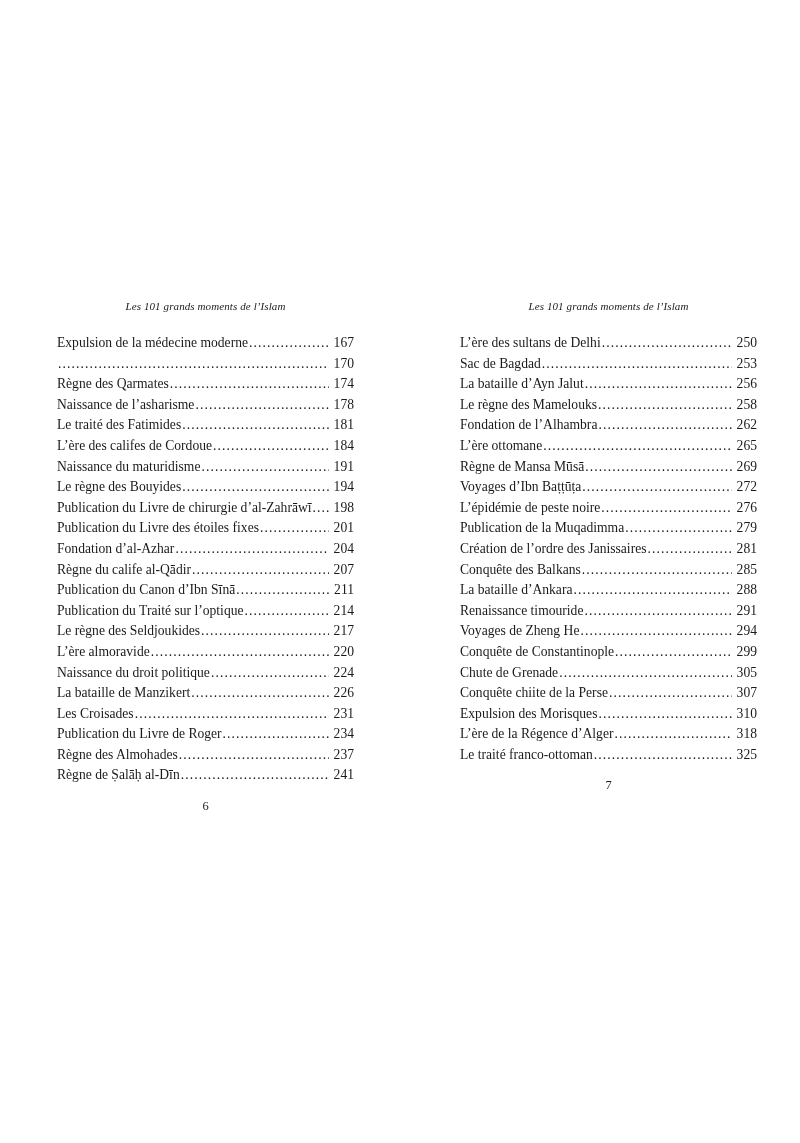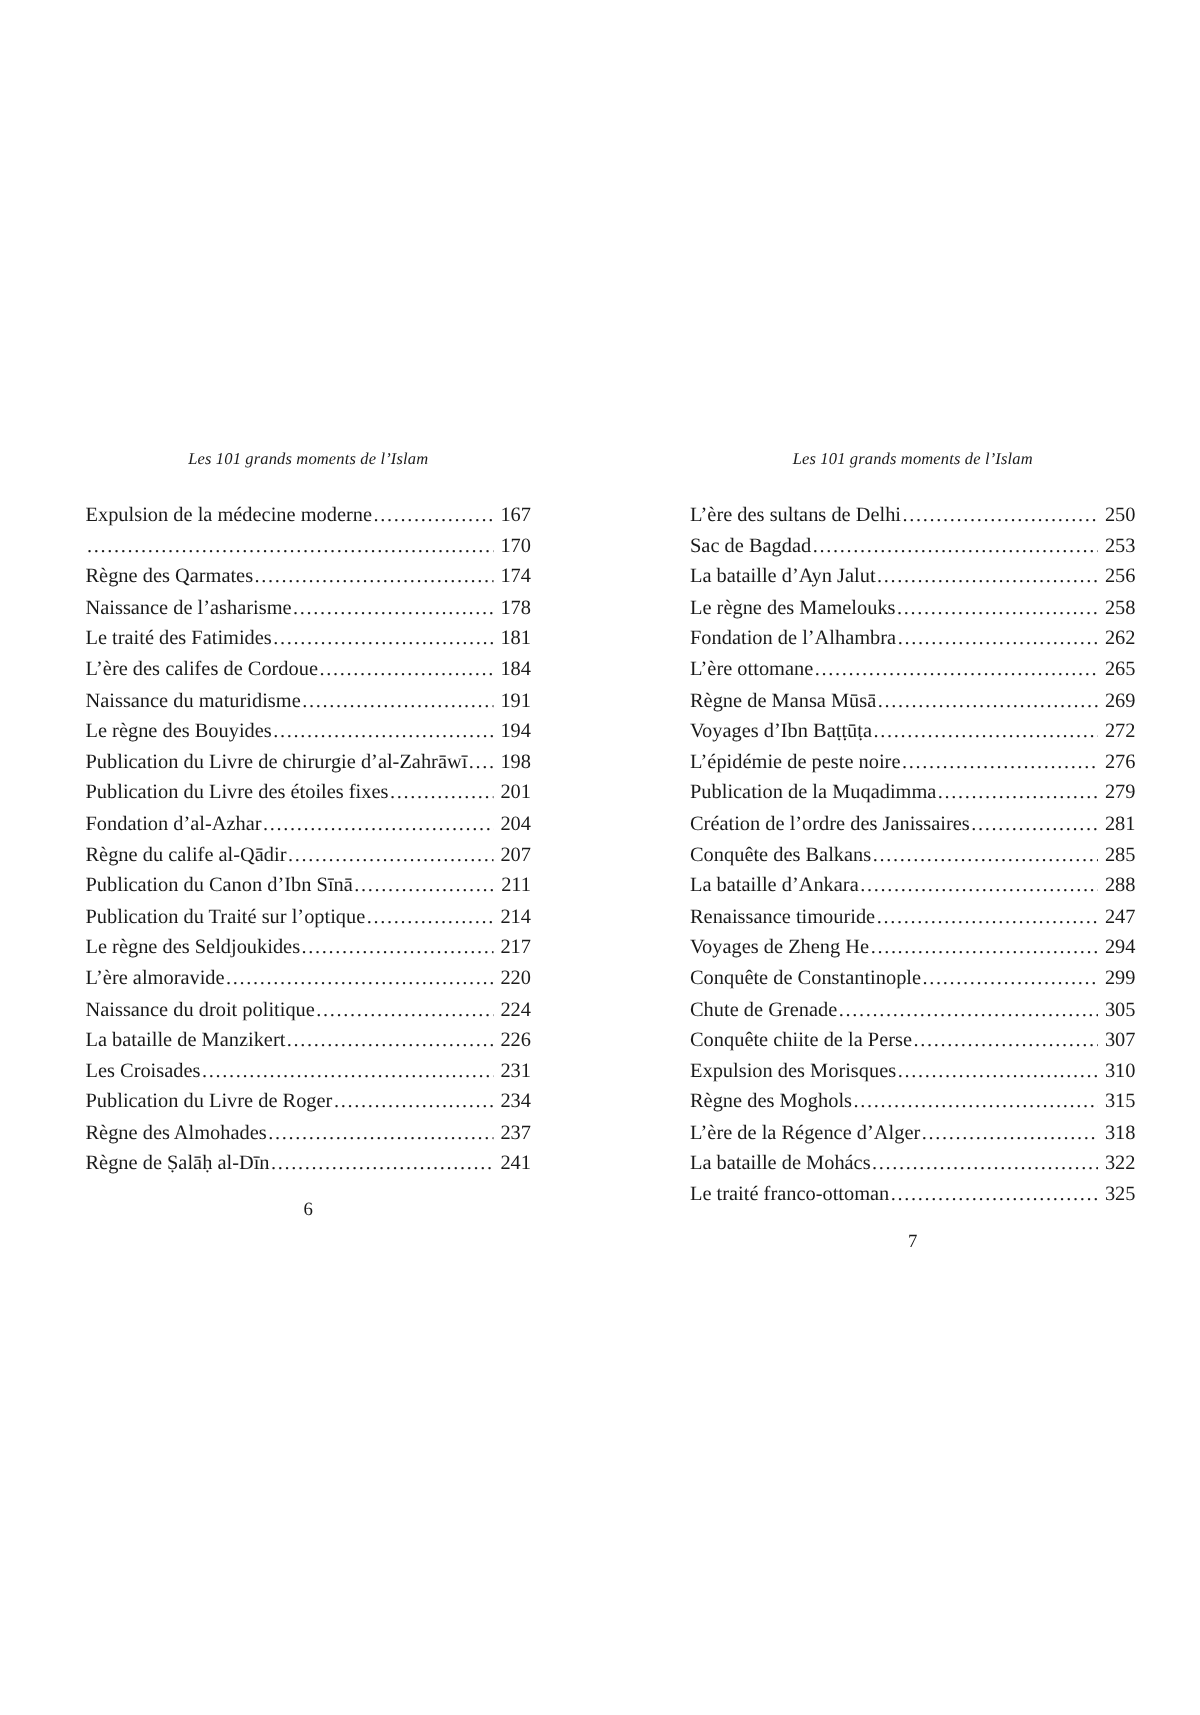--- a/index.html
+++ b/index.html
@@ -287,21 +287,21 @@
 
       <div class="toc-row">
         <span class="toc-title">La bataille d’Ankara</span>
         <span class="toc-dots"></span>
         <span class="toc-page">288</span>
       </div>
 
       <div class="toc-row">
         <span class="toc-title">Renaissance timouride</span>
         <span class="toc-dots"></span>
-        <span class="toc-page">247</span>
+        <span class="toc-page">291</span>
       </div>
 
       <div class="toc-row">
         <span class="toc-title">Voyages de Zheng He</span>
         <span class="toc-dots"></span>
         <span class="toc-page">294</span>
       </div>
 
       <div class="toc-row">
         <span class="toc-title">Conquête de Constantinople</span>
@@ -320,37 +320,27 @@
         <span class="toc-dots"></span>
         <span class="toc-page">307</span>
       </div>
 
       <div class="toc-row">
         <span class="toc-title">Expulsion des Morisques</span>
         <span class="toc-dots"></span>
         <span class="toc-page">310</span>
       </div>
 
-      <div class="toc-row">
-        <span class="toc-title">Règne des Moghols</span>
-        <span class="toc-dots"></span>
-        <span class="toc-page">315</span>
-      </div>
 
       <div class="toc-row">
         <span class="toc-title">L’ère de la Régence d’Alger</span>
         <span class="toc-dots"></span>
         <span class="toc-page">318</span>
       </div>
 
-      <div class="toc-row">
-        <span class="toc-title">La bataille de Mohács</span>
-        <span class="toc-dots"></span>
-        <span class="toc-page">322</span>
-      </div>
 
       <div class="toc-row">
         <span class="toc-title">Le traité franco-ottoman</span>
         <span class="toc-dots"></span>
         <span class="toc-page">325</span>
       </div>
     </div>
   <div class="folio">7</div>
 </div>
 

